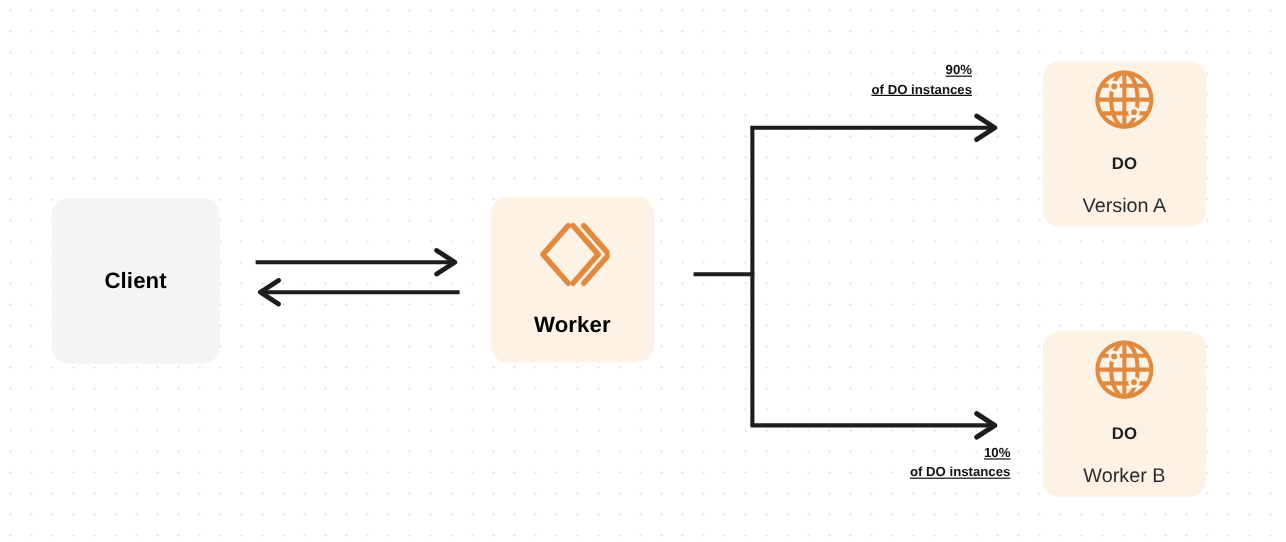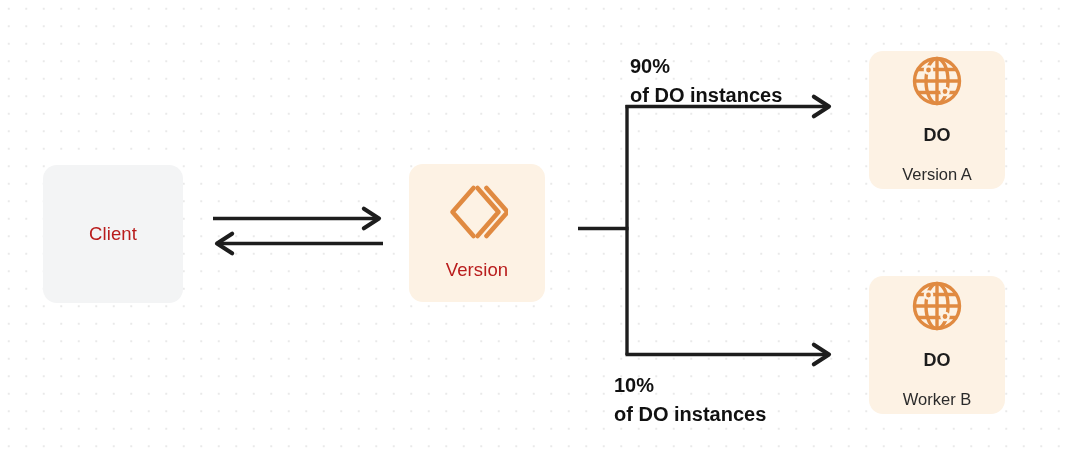--- a/index.html
+++ b/index.html
@@ -70,28 +70,28 @@
   .node-do-b {
     left: 869px;
     top: 276px;
     width: 136px;
     height: 138px;
     background: #fdf2e4;
   }
 
   .node-title {
     font-size: 18.5px;
-    font-weight: normal;
-    color: #b91c1c;
+    font-weight: bold;
+    color: #000000;
     letter-spacing: 0.1px;
     line-height: 1.25;
   }
 
   .node-title-sm {
-    font-size: 18px;
+    font-size: 14px;
     font-weight: bold;
     color: #1d1d1d;
     line-height: 1.3;
   }
 
   .node-sub {
     font-size: 16.5px;
     font-weight: 400;
     color: #2b2b2b;
     line-height: 1.3;
@@ -102,36 +102,37 @@
     display: block;
     margin-bottom: 12px;
   }
 
   .worker-icon {
     margin-bottom: 14px;
   }
 
   .edge-label {
     position: absolute;
-    font-size: 20px;
+    font-size: 11px;
     font-weight: bold;
     color: #111111;
-    text-align: left;
+    text-align: right;
     line-height: 1.45;
     white-space: nowrap;
+    text-decoration: underline;
   }
 
   .edge-label-top {
     left: 630px;
     top: 52px;
     width: 180px;
   }
 
   .edge-label-bottom {
-    left: 614px;
+    left: 662px;
     top: 371px;
     width: 180px;
   }
 </style>
 </head>
 <body>
 
 <div id="canvas">
 
   <svg class="svg-layer" viewBox="0 0 1072 452" width="1072" height="452" xmlns="http://www.w3.org/2000/svg">
@@ -159,21 +160,21 @@
   </div>
 
   <div class="node node-worker">
     <span class="node-icon worker-icon">
       <svg width="62" height="56" viewBox="0 0 62 56" xmlns="http://www.w3.org/2000/svg">
         <path d="M27.5 4 L6.5 28 L27.5 52" fill="none" stroke="#e08a41" stroke-width="4.6" stroke-linecap="round" stroke-linejoin="round"></path>
         <path d="M31.5 4 L52.5 28 L31.5 52" fill="none" stroke="#e08a41" stroke-width="4.6" stroke-linecap="round" stroke-linejoin="round"></path>
         <path d="M40.5 4 L61.5 28 L40.5 52" fill="none" stroke="#e08a41" stroke-width="4.6" stroke-linecap="round" stroke-linejoin="round"></path>
       </svg>
     </span>
-    <span class="node-title">Version</span>
+    <span class="node-title">Worker</span>
   </div>
 
   <div class="node node-do-a">
     <span class="node-icon">
       <svg width="54" height="54" viewBox="0 0 54 54" xmlns="http://www.w3.org/2000/svg">
         <circle cx="27" cy="27" r="22.5" fill="none" stroke="#e08a41" stroke-width="3.4"></circle>
         <ellipse cx="27" cy="27" rx="11" ry="22.5" fill="none" stroke="#e08a41" stroke-width="3.4"></ellipse>
         <line x1="27" y1="4.5" x2="27" y2="49.5" stroke="#e08a41" stroke-width="3.4"></line>
         <line x1="7.5" y1="15.5" x2="46.5" y2="15.5" stroke="#e08a41" stroke-width="3.4"></line>
         <line x1="4.6" y1="27" x2="49.4" y2="27" stroke="#e08a41" stroke-width="3.4"></line>

